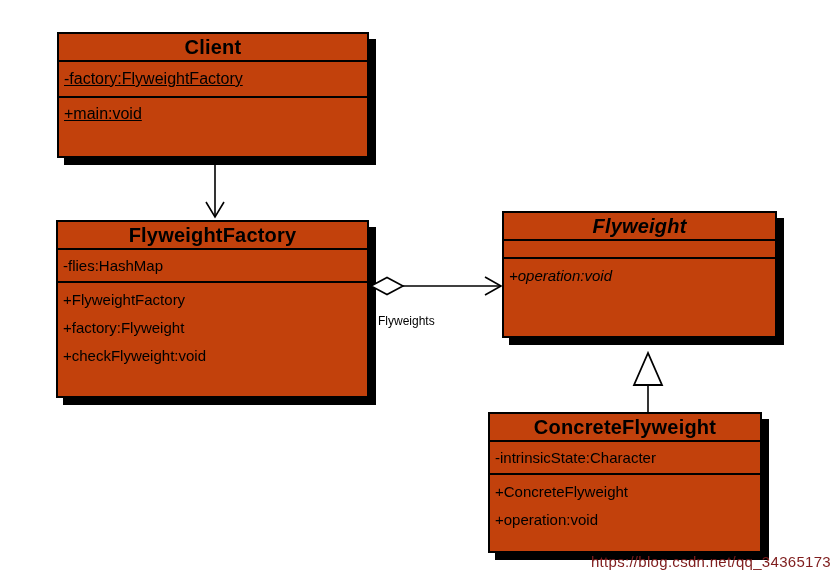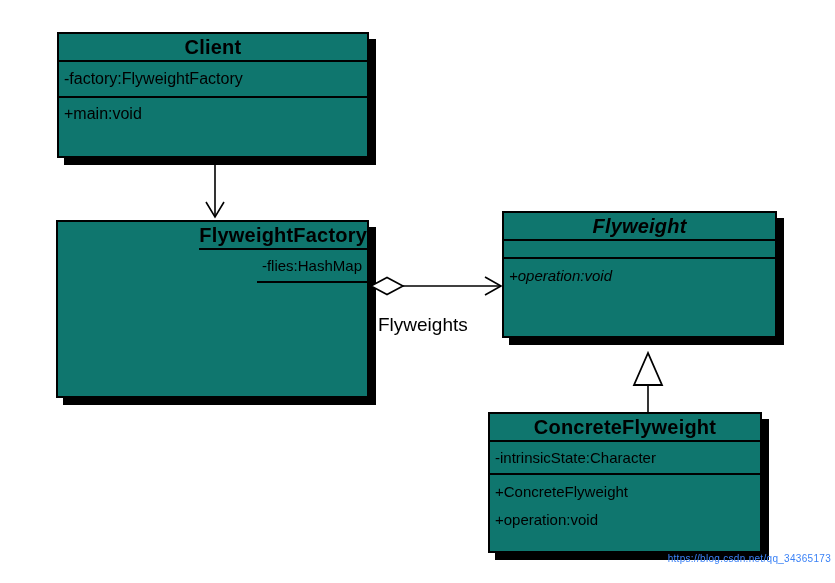--- a/index.html
+++ b/index.html
@@ -14,21 +14,21 @@
   }
   svg.connectors {
     position: absolute;
     left: 0; top: 0;
     width: 835px; height: 583px;
     z-index: 2;
     pointer-events: none;
   }
   .uml-class {
     position: absolute;
-    background: #0f766e;
+    background: #c2410c;
     border: 2px solid #000;
     box-shadow: 7px 7px 0 #000;
     display: flex;
     flex-direction: column;
     z-index: 1;
     box-sizing: border-box;
   }
   .uml-title {
     font-weight: bold;
     text-align: center;
@@ -40,34 +40,34 @@
   .compartment { padding: 2px 5px; box-sizing: border-box; }
   .attrs {
     border-bottom: 2px solid #000;
     display: flex;
     flex-direction: column;
     justify-content: center;
   }
   .ops { flex: 1; padding-top: 3px; }
   .member { white-space: nowrap; font-size: 15px; line-height: 28px; }
   .cls-client .member { font-size: 16px; line-height: 26px; }
-  .underline { }
+  .underline { text-decoration: underline; }
   .abstract .uml-title { font-style: italic; }
   .italic { font-style: italic; }
   .edge-label {
     position: absolute;
-    font-size: 19px;
+    font-size: 12px;
     z-index: 3;
   }
   .watermark {
     position: absolute;
     right: 4px;
     top: 553px;
-    font-size: 10px;
-    color: #3b82f6;
+    font-size: 15px;
+    color: #7f1d1d;
     z-index: 4;
     letter-spacing: 0.3px;
   }
 </style>
 </head>
 <body>
 
 <div class="canvas">
 
   <svg class="connectors" viewBox="0 0 835 583">
@@ -92,24 +92,29 @@
   <div class="uml-class cls-client" style="left:57px; top:32px; width:312px; height:126px;">
     <div class="uml-title">Client</div>
     <div class="compartment attrs" style="height:36px;">
       <div class="member underline">-factory:FlyweightFactory</div>
     </div>
     <div class="compartment ops">
       <div class="member underline">+main:void</div>
     </div>
   </div>
 
-  <div class="uml-class" style="left:56px; top:220px; width:313px; height:178px;align-items:flex-end;">
+  <div class="uml-class" style="left:56px; top:220px; width:313px; height:178px;">
     <div class="uml-title">FlyweightFactory</div>
     <div class="compartment attrs" style="height:33px;">
       <div class="member">-flies:HashMap</div>
+    </div>
+    <div class="compartment ops">
+      <div class="member">+FlyweightFactory</div>
+      <div class="member">+factory:Flyweight</div>
+      <div class="member">+checkFlyweight:void</div>
     </div>
   </div>
 
   <div class="uml-class abstract" style="left:502px; top:211px; width:275px; height:127px;">
     <div class="uml-title">Flyweight</div>
     <div class="compartment attrs" style="height:18px;"></div>
     <div class="compartment ops">
       <div class="member italic">+operation:void</div>
     </div>
   </div>

